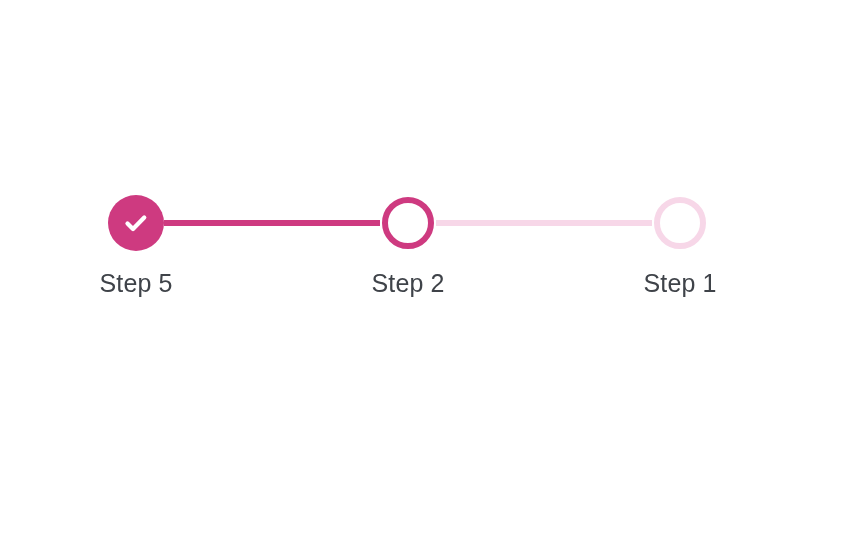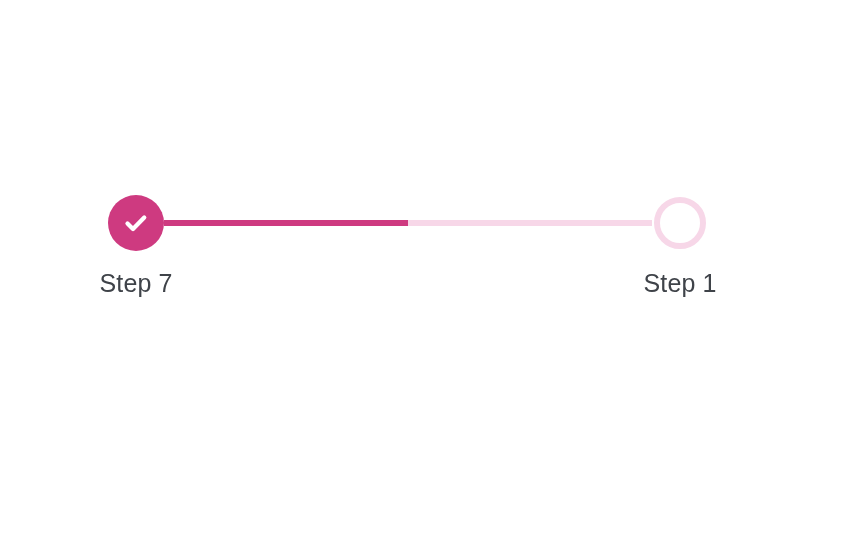--- a/index.html
+++ b/index.html
@@ -123,25 +123,29 @@
 <div class="canvas">
 
   <div class="stepper">
 
     <div class="step is-complete">
       <div class="step-marker">
         <svg class="check-icon" viewBox="0 0 24 24">
           <path d="M5.2 12.4 L9.6 16.8 L18.6 7.6"></path>
         </svg>
       </div>
-      <div class="step-label">Step 7</div>
+      <div class="step-label">Step 5</div>
     </div>
 
     <div class="connector is-done"></div>
 
+    <div class="step is-active">
+      <div class="step-marker"></div>
+      <div class="step-label">Step 2</div>
+    </div>
 
     <div class="connector is-todo"></div>
 
     <div class="step is-pending">
       <div class="step-marker"></div>
       <div class="step-label">Step 1</div>
     </div>
 
   </div>
 </div>

